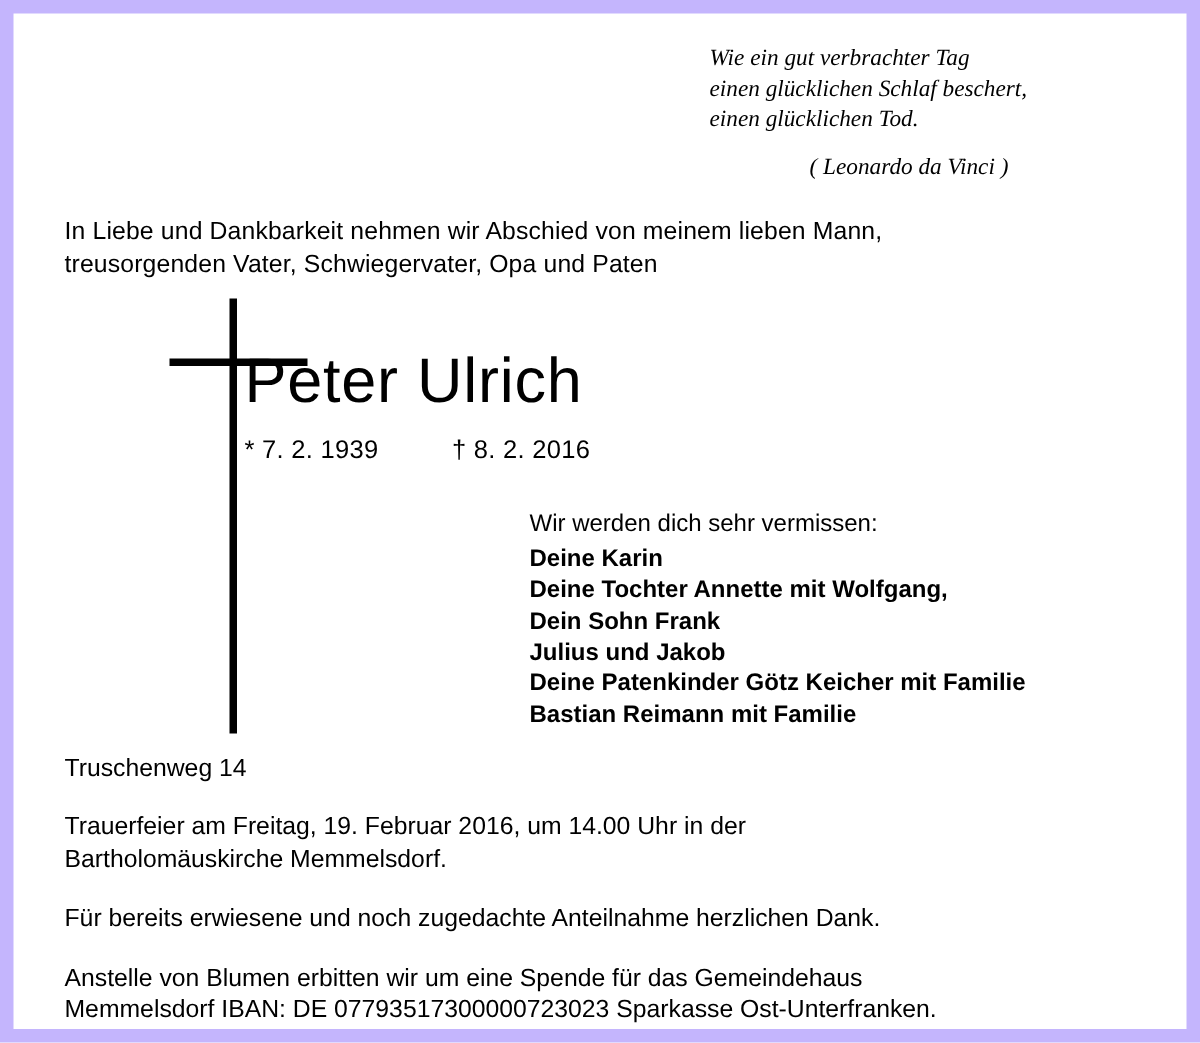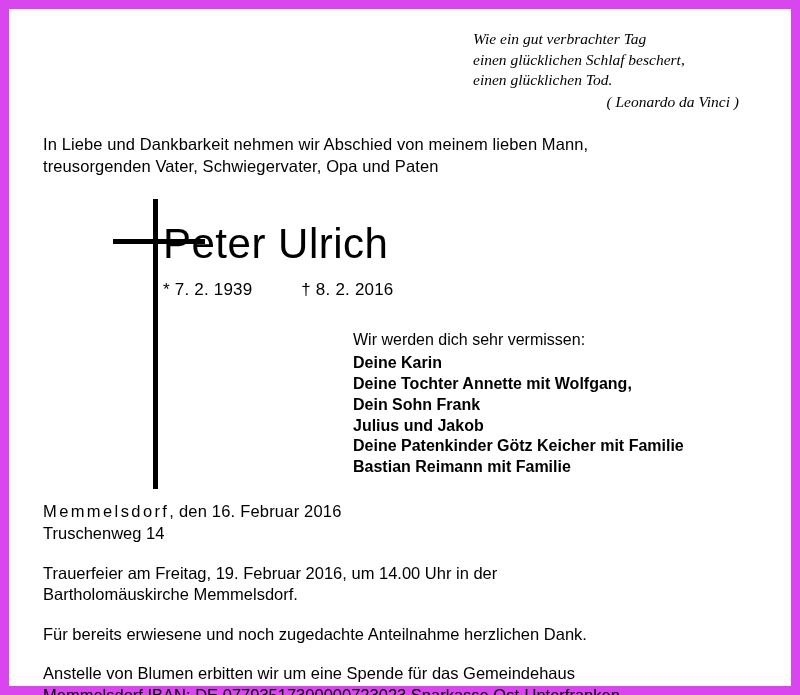--- a/index.html
+++ b/index.html
@@ -12,21 +12,21 @@
     height: 695px;
     font-family: "Liberation Sans", sans-serif;
     color: #000000;
     overflow: hidden;
   }
   .obituary {
     position: relative;
     box-sizing: border-box;
     width: 800px;
     height: 695px;
-    border: 9px solid #d946ef;
+    border: 9px solid #c4b5fd;
     background: #ffffff;
     padding: 0;
   }
   .inner {
     position: relative;
     box-sizing: border-box;
     width: 100%;
     height: 100%;
     padding: 16px 34px 10px 34px;
   }
@@ -35,22 +35,22 @@
   .verse {
     font-family: "Liberation Serif", serif;
     font-style: italic;
     font-size: 15.5px;
     line-height: 1.33;
     text-align: left;
     margin-left: 430px;
     margin-top: 4px;
   }
   .verse .attrib {
-    text-align: right;
-    margin-top: 1px;
+    text-align: center;
+    margin-top: 11px;
     padding-right: 18px;
   }
 
   
   .intro {
     margin-top: 22px;
     font-size: 16.5px;
     line-height: 1.33;
     letter-spacing: 0.1px;
   }
@@ -178,23 +178,20 @@
         <li>Deine Karin</li>
         <li>Deine Tochter Annette mit Wolfgang,</li>
         <li>Dein Sohn Frank</li>
         <li>Julius und Jakob</li>
         <li>Deine Patenkinder Götz Keicher mit Familie</li>
         <li>Bastian Reimann mit Familie</li>
       </ul>
     </div>
 
     <div class="footer">
-      <div class="place-line">
-        <span class="town">Memmelsdorf</span><span>, den 16. Februar 2016</span>
-      </div>
       <div class="street">Truschenweg 14</div>
 
       <div class="para">
         <span class="l2">Trauerfeier am Freitag, 19. Februar 2016, um 14.00 Uhr in der</span>
         <span class="l2">Bartholomäuskirche Memmelsdorf.</span>
       </div>
 
       <div class="para">Für bereits erwiesene und noch zugedachte Anteilnahme herzlichen Dank.</div>
 
       <div class="para">

